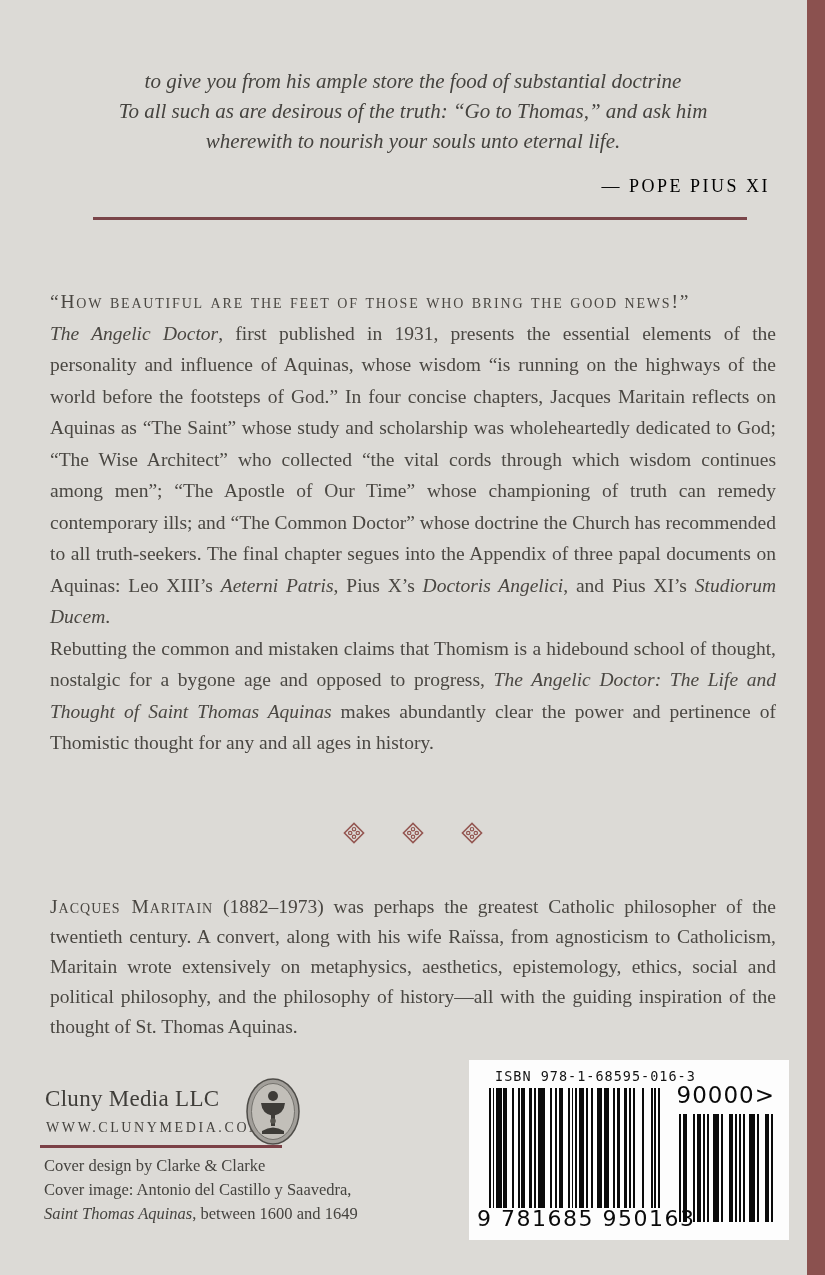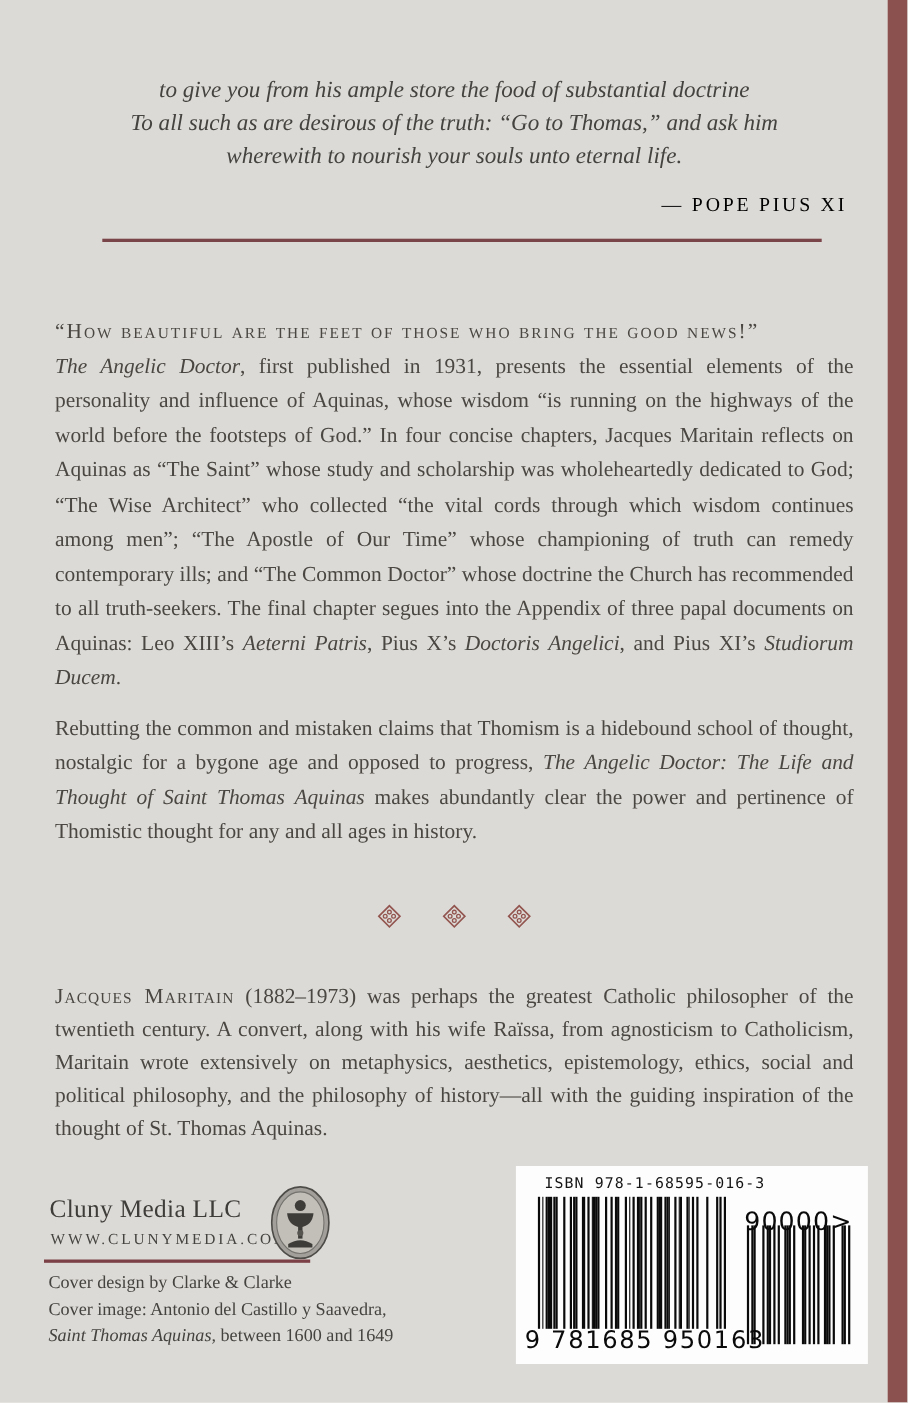--- a/index.html
+++ b/index.html
@@ -9,21 +9,21 @@
 
   .epigraph{position:absolute;left:50px;top:66px;width:726px;text-align:center;
             font-style:italic;font-size:21px;line-height:30px;color:#45433f;}
   .attribution{position:absolute;left:50px;top:176px;width:720px;text-align:right;
                font-size:18px;letter-spacing:2.5px;color:#000000;}
   .rule1{position:absolute;left:93px;top:217px;width:654px;height:3px;background:var(--c-rule,#7a4549);}
 
   .synopsis{position:absolute;left:50px;top:286px;width:726px;font-size:19.5px;
             line-height:31.5px;text-align:justify;}
   .synopsis p{margin:0;}
-  .synopsis .para2{margin-top:14px;}
+  .synopsis .para2{}
   .sc{font-variant:small-caps;letter-spacing:1px;}
   .blk{display:block;letter-spacing:1.8px;}
   .it{font-style:italic;}
 
   .ornaments{position:absolute;left:0;top:820px;width:825px;display:flex;justify-content:center;
              gap:33px;color:var(--c-ornament,#935550);}
   .fleuron svg{width:26px;height:26px;display:block;}
 
   .bio{position:absolute;left:50px;top:892px;width:726px;font-size:19.5px;line-height:30px;text-align:justify;}
 
@@ -40,21 +40,21 @@
   .isbn{position:absolute;left:26px;top:8px;font-family:"DejaVu Sans Mono",monospace;
         font-size:13.5px;letter-spacing:1px;color:#141414;white-space:nowrap;}
   .bars{position:absolute;display:flex;}
   .main-bars{left:20px;top:28px;width:171px;height:120px;--mw:1.8px;}
   .addon-bars{left:208px;top:54px;width:96px;height:108px;--mw:2px;}
   .bm{flex:0 0 var(--mw);height:100%;}
   .on{background:#0a0a0a;}
   .bdigits{position:absolute;left:8px;top:146px;font-family:"DejaVu Sans",sans-serif;
            font-size:22px;letter-spacing:1.5px;color:#0a0a0a;white-space:nowrap;}
   .addon-label{position:absolute;left:204px;top:22px;width:102px;text-align:right;
-               font-family:"DejaVu Sans",sans-serif;font-size:23px;letter-spacing:1px;color:#0a0a0a;margin-top:16px;}
+               font-family:"DejaVu Sans",sans-serif;font-size:23px;letter-spacing:1px;color:#0a0a0a;}
 </style>
 </head>
 <body>
 
 <div class="page">
   <div class="band"></div>
 
   <div class="epigraph">
     <div>to give you from his ample store the food of substantial doctrine</div>
     <div>To all such as are desirous of the truth: “Go to Thomas,” and ask him</div>

